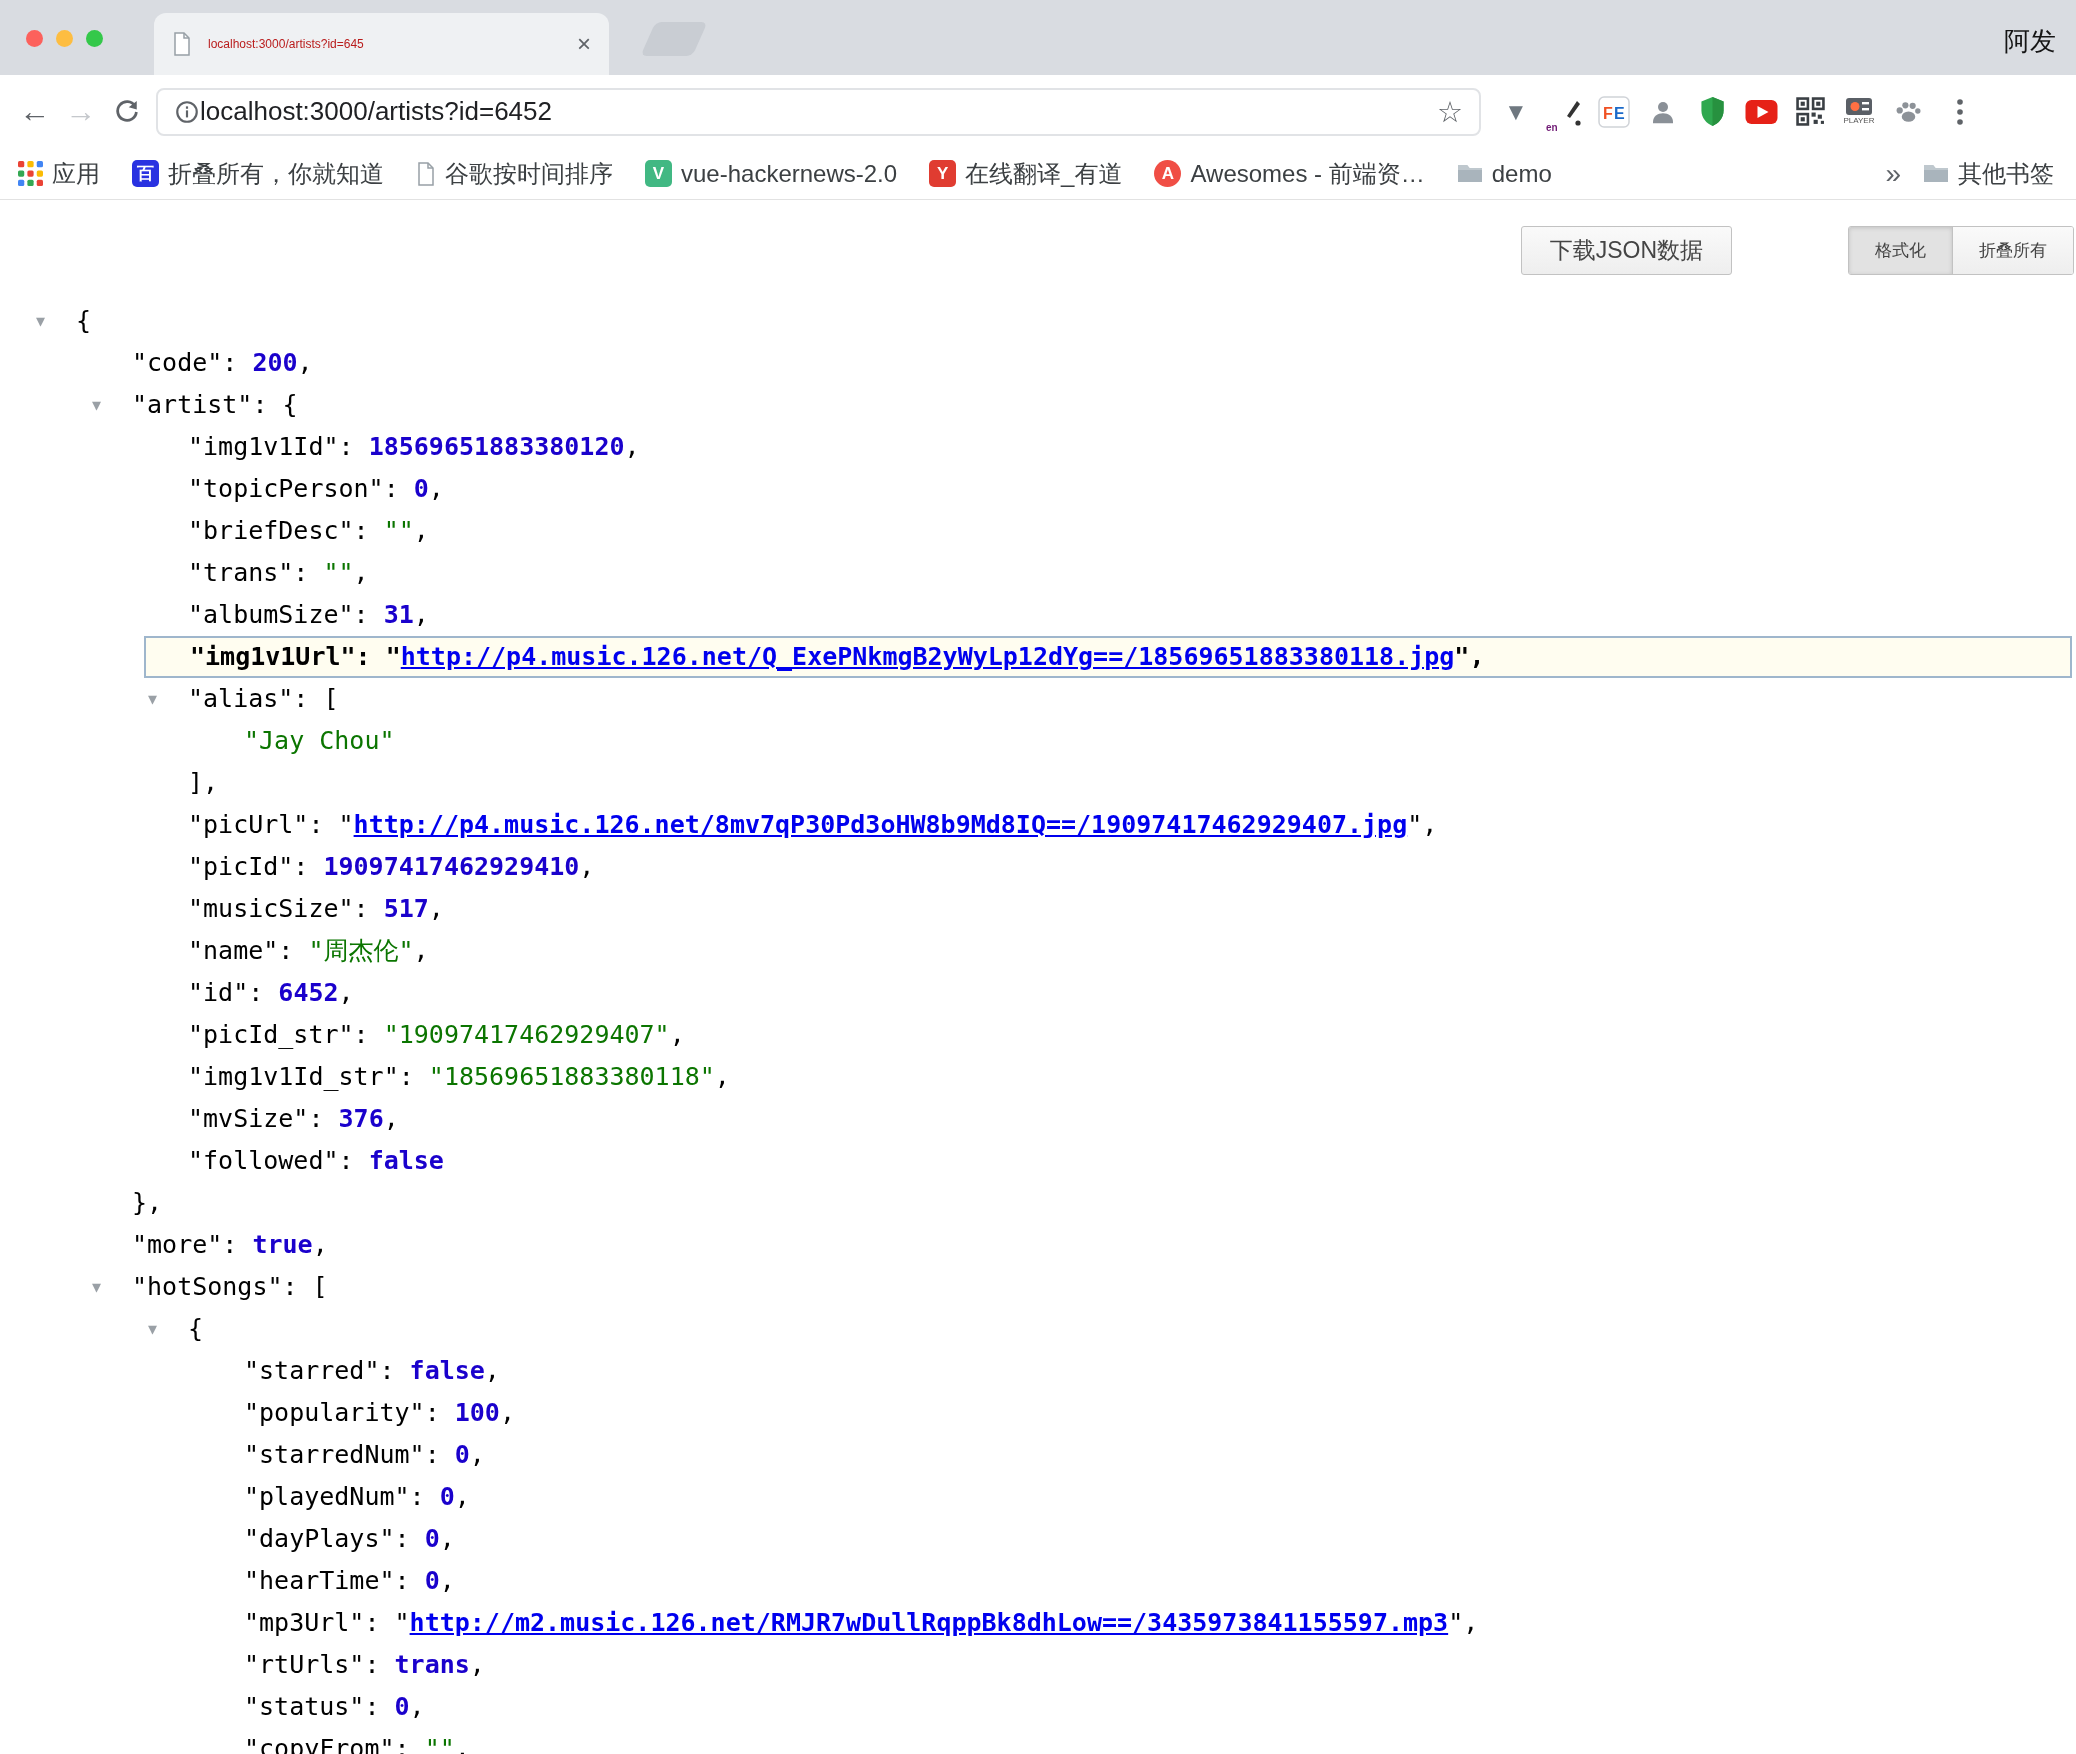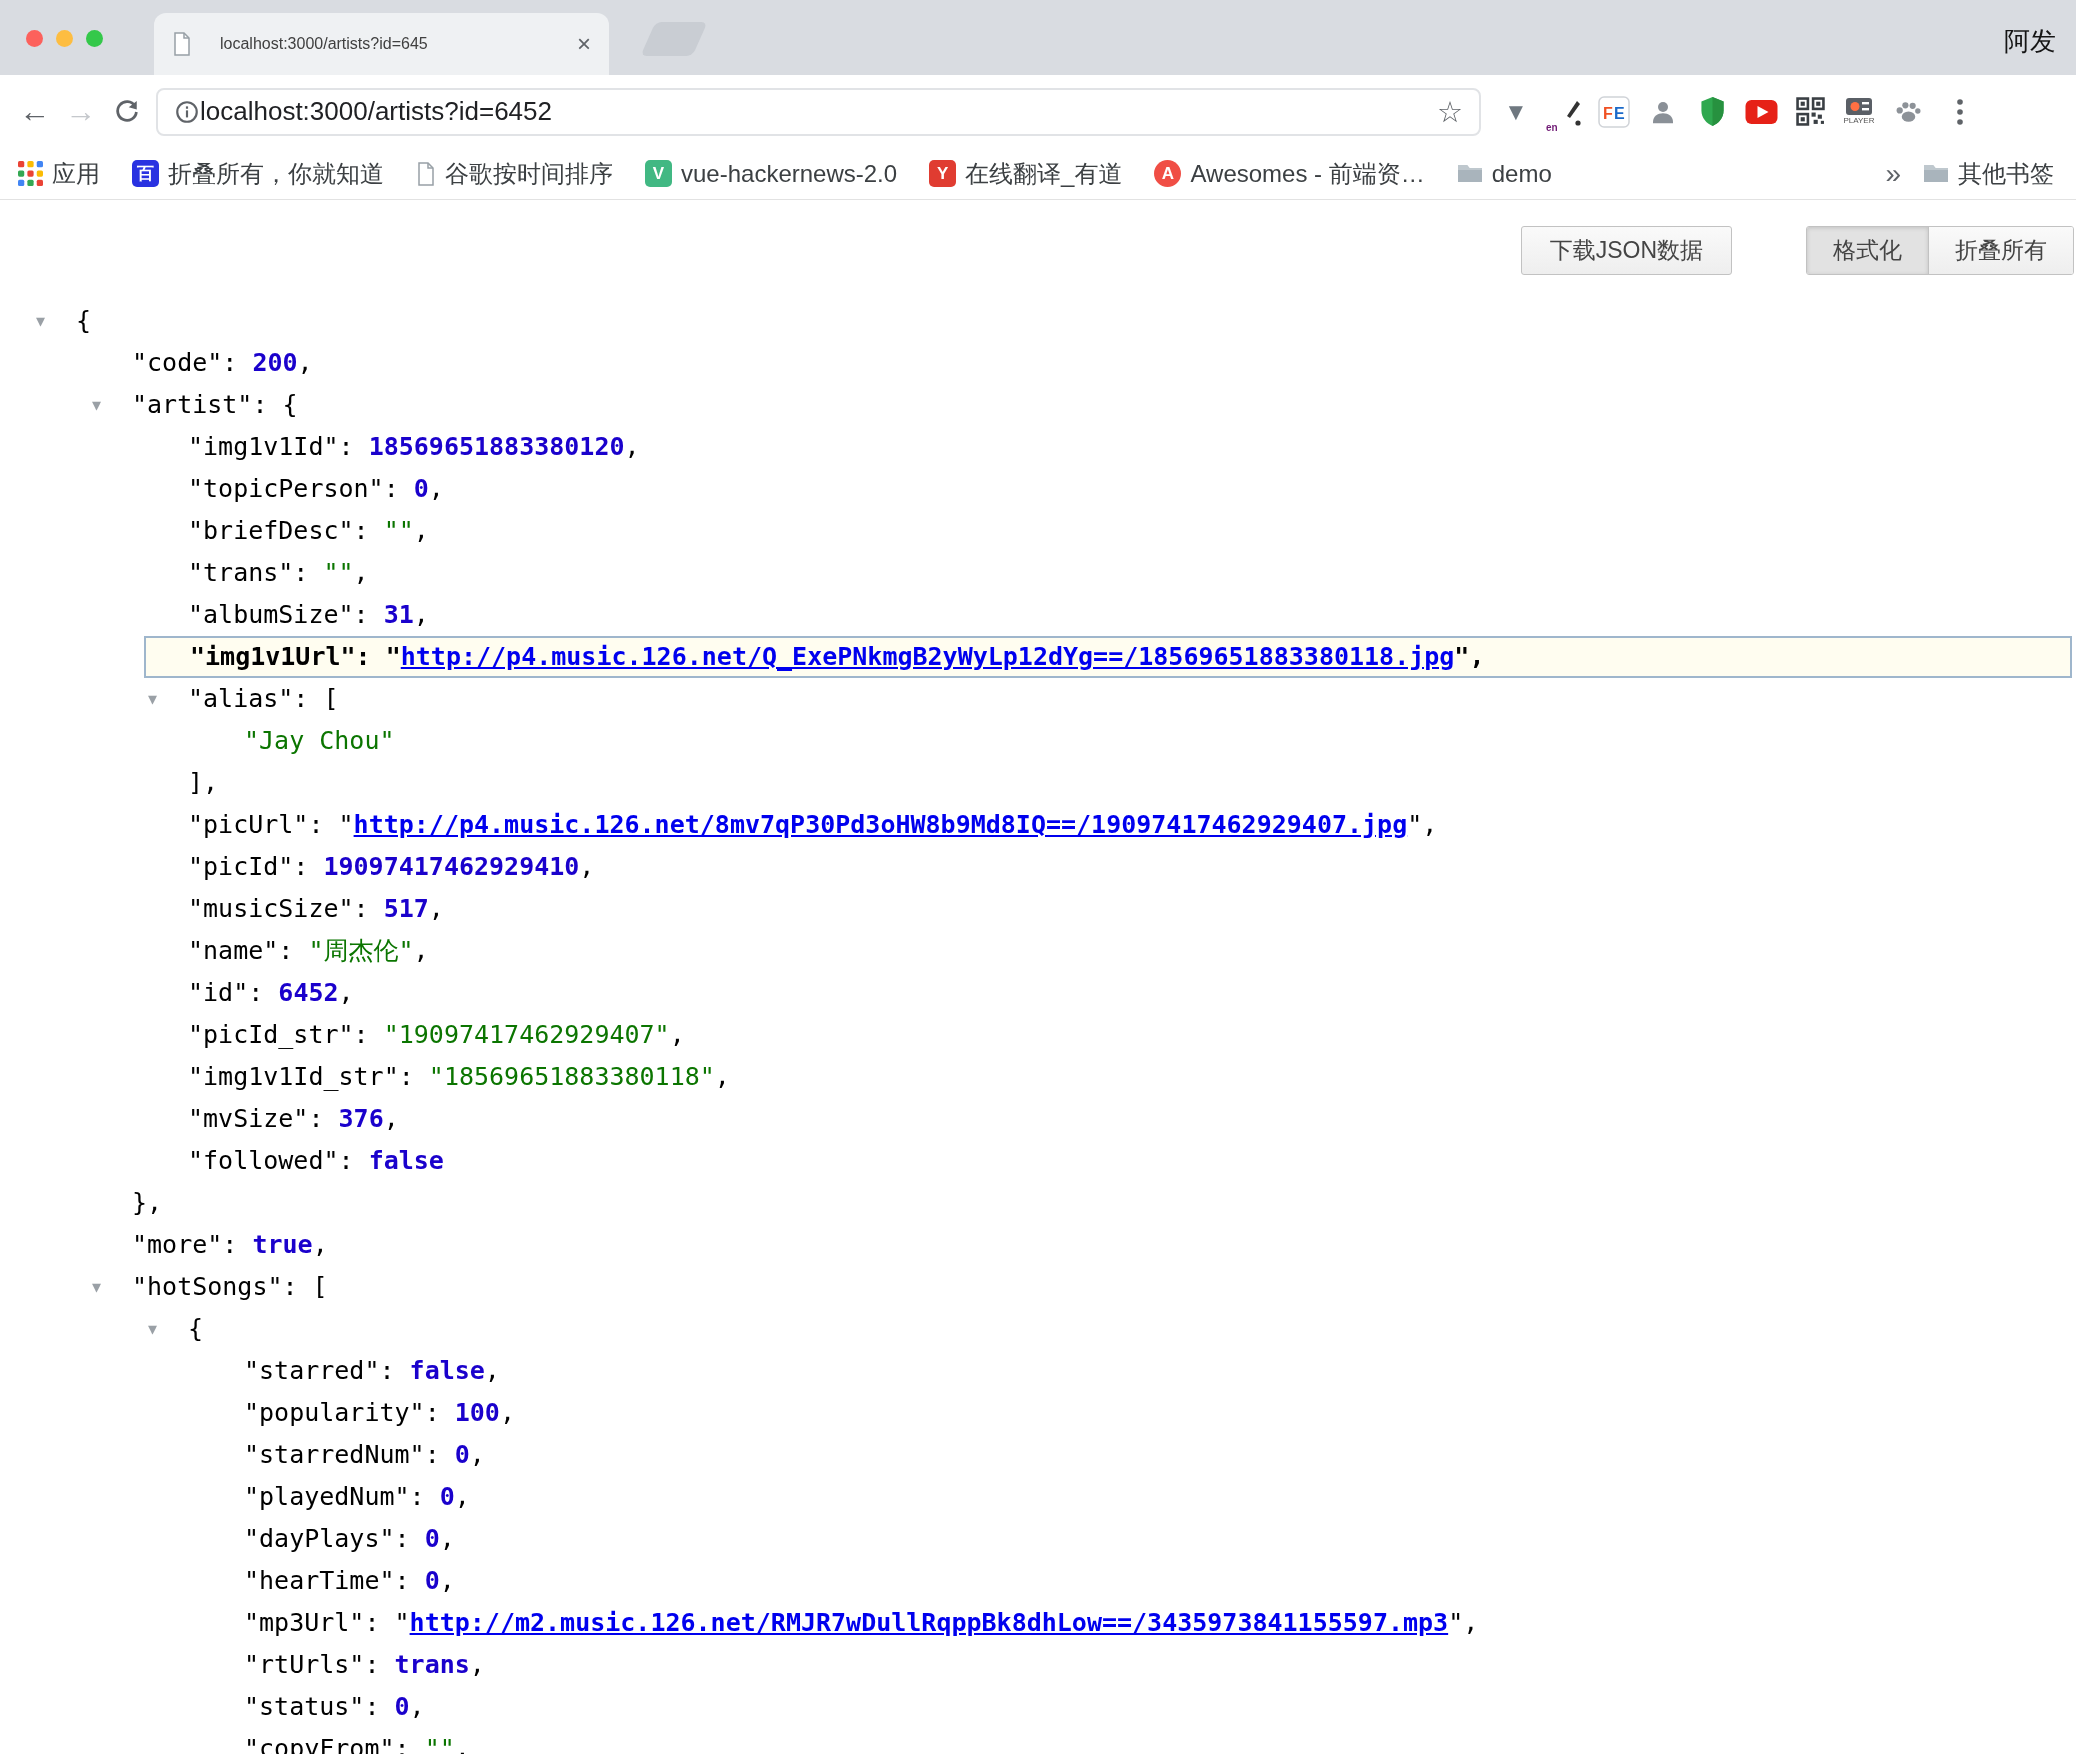--- a/index.html
+++ b/index.html
@@ -9,21 +9,21 @@
   
   .tab-strip { position:relative; height:75px; background:#D9DCE1; }
   .traffic { position:absolute; left:26px; top:30px; display:flex; gap:13px; }
   .traffic span { width:17px; height:17px; border-radius:50%; display:block; }
   .tl-close { background:#FC615C; }
   .tl-min   { background:#FDBD41; }
   .tl-zoom  { background:#34C84A; }
   .tab { position:absolute; left:154px; top:13px; width:455px; height:62px;
     background:#EFF1F3; border-radius:12px 12px 0 0; display:flex; align-items:center;
     padding:0 18px; }
-  .tab-title { flex:1; margin:0 28px; font-size:16px; color:#404040; white-space:nowrap;
+  .tab-title { flex:1; margin:0 16px; font-size:12px; color:#b91c1c; white-space:nowrap;
     overflow:hidden; }
   .tab-close { font-size:24px; color:#5F6368; line-height:1; }
   .newtab-nub { position:absolute; left:648px; top:22px; width:52px; height:34px;
     background:#C9CDD3; border-radius:6px; transform:skewX(-24deg); }
   .user-label { position:absolute; right:20px; top:24px; font-size:26px; color:#151515; }
 
   
   .nav-bar { height:73px; background:#fff; display:flex; align-items:center; padding:0 12px; }
   .nav-btn { width:46px; height:46px; display:flex; align-items:center; justify-content:center;
     font-size:31px; color:#5F6368; border-radius:50%; }
@@ -52,21 +52,21 @@
   .bm-overflow { font-size:28px; color:#5F6368; }
   .bm.last { margin-right:4px; }
 
   
   .content { position:relative; background:#fff; height:1554px;padding-left:32px; }
   .btn { height:49px; display:flex; align-items:center; font-size:23px; color:#444;
     background:linear-gradient(#FAFAFA,#EEEEEE); border:1px solid #C2C2C2; }
   .btn-download { position:absolute; top:26px; right:344px; padding:0 28px; border-radius:3px; }
   .segmented { position:absolute; top:26px; right:2px; height:49px; display:flex;
     border:1px solid #C2C2C2; border-radius:3px; overflow:hidden; }
-  .seg { padding:0 26px; display:flex; align-items:center; font-size:23px; color:#444;
+  .seg { padding:0 26px; display:flex; align-items:center; font-size:17px; color:#444;
     background:linear-gradient(#FAFAFA,#EEEEEE); }
   .seg + .seg { border-left:1px solid #C2C2C2; }
   .seg.active { background:#E2E2E2; box-shadow:inset 0 1px 4px rgba(0,0,0,0.15); }
 
   
   .json-viewer { position:absolute; top:100px; left:0; right:0;
     font-family:"DejaVu Sans Mono","Liberation Mono",monospace; font-size:25px; }
   .json-line { position:relative; height:42px; line-height:42px; white-space:pre; }
   .json-line .toggle { position:absolute; top:0; font-size:15px; color:#9AA0A6;
     line-height:42px; }

